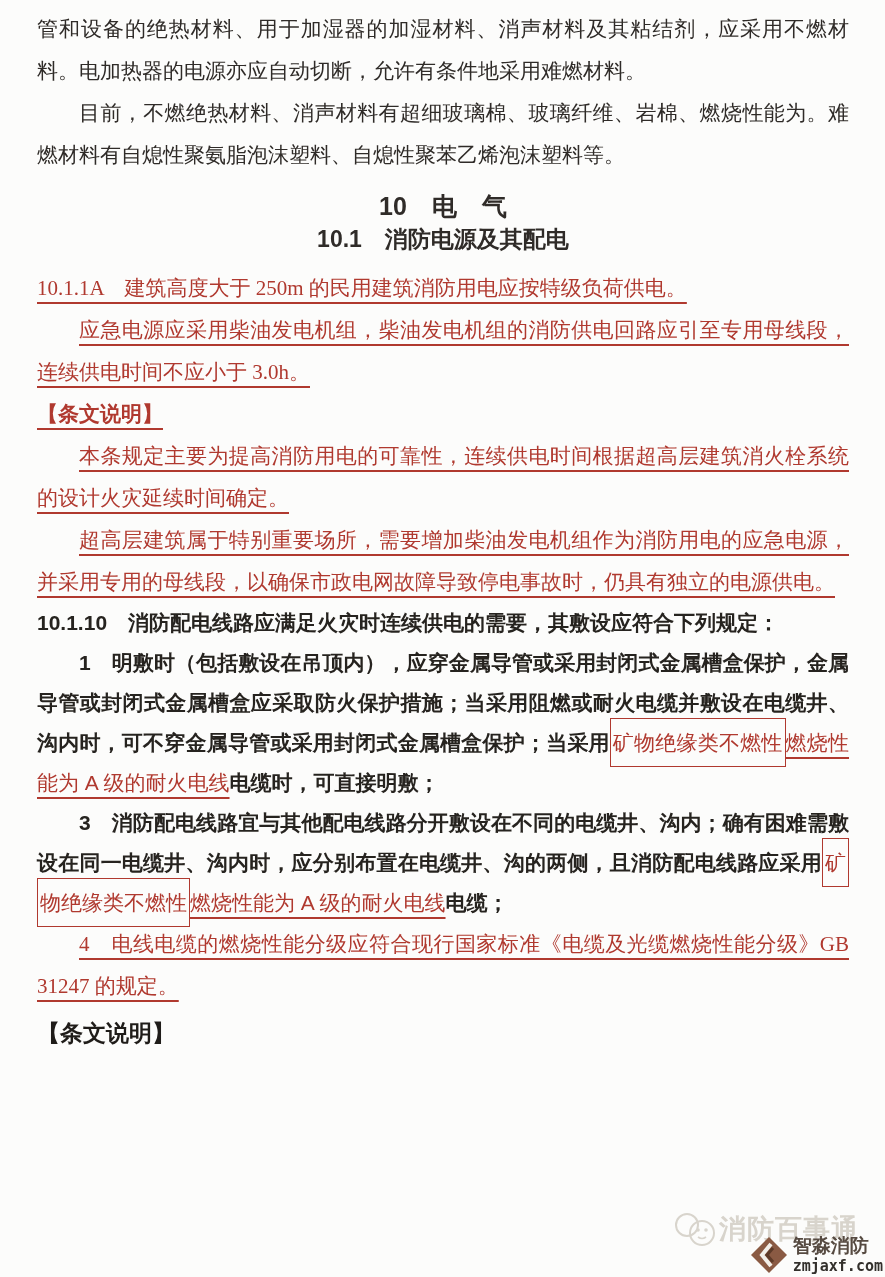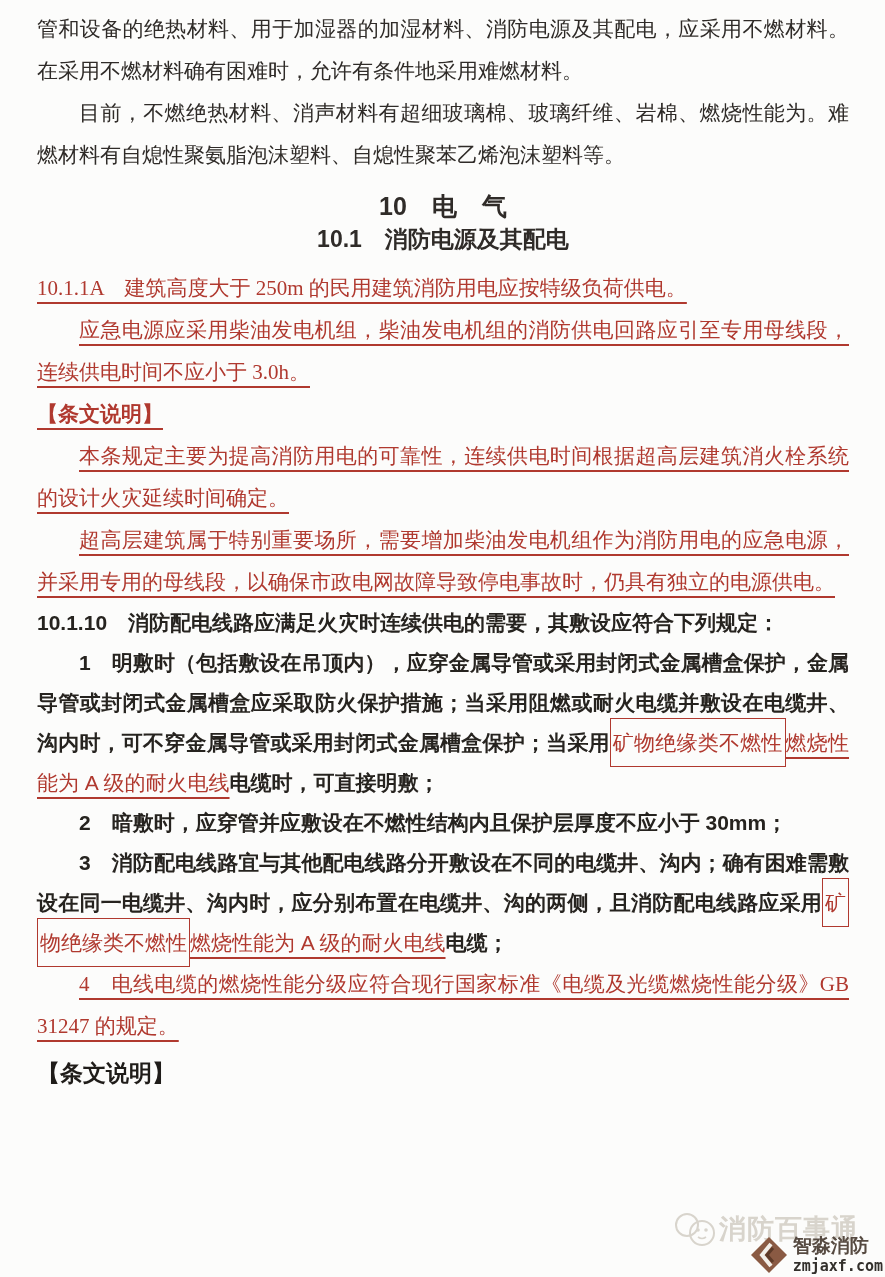--- a/index.html
+++ b/index.html
@@ -89,32 +89,31 @@
     font-weight:bold; font-size:15px; color:#33302c;
     display:block; line-height:17px;
   }
 </style>
 </head>
 <body>
 
 <div class="page">
 
   <div id="doc-body">
-      <p class="blk"><span class="k">管和设备的绝热材料、用于加湿器的加湿材料、消防电源及其配电，应采用不燃材料。在采用不燃材料确有困难时，允许有条件地采用难燃材料。</span></p>
+      <p class="blk"><span class="k">管和设备的绝热材料、用于加湿器的加湿材料、消声材料及其粘结剂，应采用不燃材料。电加热器的电源亦应自动切断，允许有条件地采用难燃材料。</span></p>
       <p class="blk ind"><span class="k">目前，不燃绝热材料、消声材料有超细玻璃棉、玻璃纤维、岩棉、燃烧性能为。难燃材料有自熄性聚氨脂泡沫塑料、自熄性聚苯乙烯泡沫塑料等。</span></p>
       <p class="blk h1"><span class="k">10　电　气</span></p>
       <p class="blk h2"><span class="k">10.1　消防电源及其配电</span></p>
       <p class="blk"><span class="r">10.1.1A　建筑高度大于 250m 的民用建筑消防用电应按特级负荷供电。</span></p>
       <p class="blk ind"><span class="r">应急电源应采用柴油发电机组，柴油发电机组的消防供电回路应引至专用母线段，连续供电时间不应小于 3.0h。</span></p>
       <p class="blk"><span class="r rb">【条文说明】</span></p>
       <p class="blk ind"><span class="r">本条规定主要为提高消防用电的可靠性，连续供电时间根据超高层建筑消火栓系统的设计火灾延续时间确定。</span></p>
       <p class="blk ind"><span class="r">超高层建筑属于特别重要场所，需要增加柴油发电机组作为消防用电的应急电源，并采用专用的母线段，以确保市政电网故障导致停电事故时，仍具有独立的电源供电。</span></p>
       <p class="blk sans"><span class="s">10.1.10　消防配电线路应满足火灾时连续供电的需要，其敷设应符合下列规定：</span></p>
       <p class="blk sans ind"><span class="s">1　明敷时（包括敷设在吊顶内），应穿金属导管或采用封闭式金属槽盒保护，金属导管或封闭式金属槽盒应采取防火保护措施；当采用阻燃或耐火电缆并敷设在电缆井、沟内时，可不穿金属导管或采用封闭式金属槽盒保护；当采用</span><span class="rx">矿物绝缘类不燃性</span><span class="r">燃烧性能为 A 级的耐火电线</span><span class="s">电缆时，可直接明敷；</span></p>
-      <p class="blk sans ind"><span class="s">2　暗敷时，应穿管并应敷设在不燃性结构内且保护层厚度不应小于 30mm；</span></p>
       <p class="blk sans ind"><span class="s">3　消防配电线路宜与其他配电线路分开敷设在不同的电缆井、沟内；确有困难需敷设在同一电缆井、沟内时，应分别布置在电缆井、沟的两侧，且消防配电线路应采用</span><span class="rx">矿物绝缘类不燃性</span><span class="r">燃烧性能为 A 级的耐火电线</span><span class="s">电缆；</span></p>
       <p class="blk ind"><span class="r">4　电线电缆的燃烧性能分级应符合现行国家标准《电缆及光缆燃烧性能分级》GB 31247 的规定。</span></p>
       <p class="blk cw"><span class="kb">【条文说明】</span></p>
     </div>
 
   <div class="wm">
     <div class="wm-row1">
       <svg width="46" height="40" viewBox="0 0 46 40">
         <circle cx="14" cy="16" r="11" fill="none" stroke="#d8d4cc" stroke-width="2"></circle>
         <circle cx="29" cy="24" r="12" fill="none" stroke="#d8d4cc" stroke-width="2"></circle>

